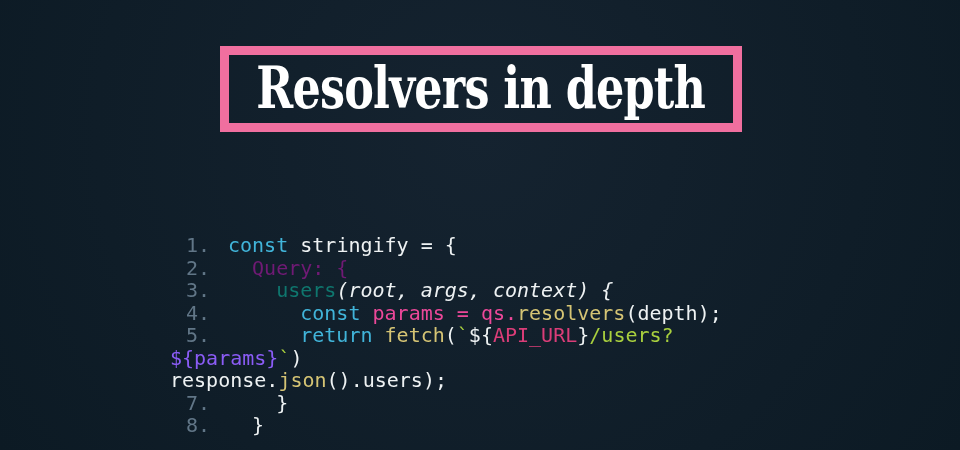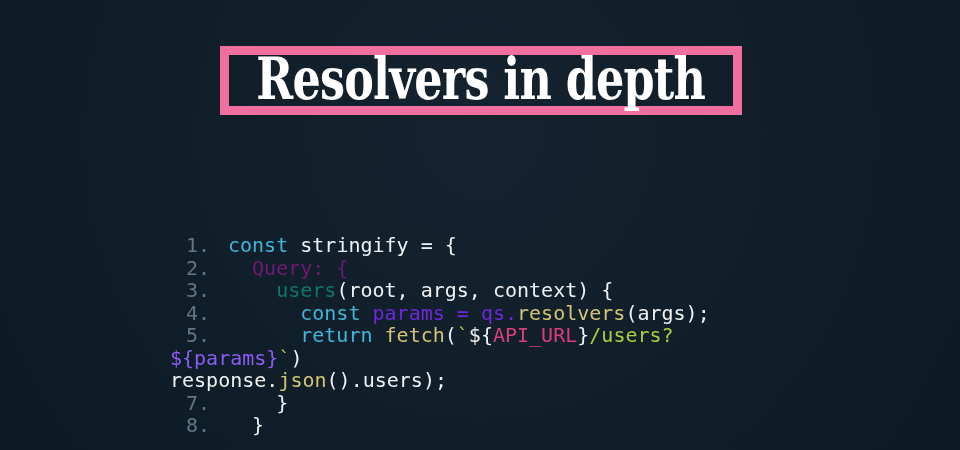--- a/index.html
+++ b/index.html
@@ -12,21 +12,21 @@
   .slide {
     position: absolute;
     inset: 0;
     width: 960px; height: 450px;
     overflow: hidden;
   }
   
   .title-box {
     position: absolute;
     left: 220px; top: 46px;
-    width: 522px; height: 69px;
+    width: 522px; height: 86px;
     box-sizing: border-box;
     border: 9px solid #f06f9f;
     display: flex;
     align-items: center;
     justify-content: center;
   }
   .title-text {
     display: inline-block;
     font-family: "DejaVu Serif", serif;
     font-weight: bold;
@@ -66,21 +66,21 @@
 </head>
 <body style="background: radial-gradient(circle at 50% 30%, rgb(21, 35, 48) 0%, rgb(12, 26, 36) 100%);">
 
 <div class="slide">
   <div class="title-box" style="border-color: rgb(240, 111, 159);">
     <span class="title-text" style="color: rgb(255, 255, 255);">Resolvers in depth</span>
   </div>
   <div class="code-block">
       <div class="code-row"><span class="ln" style="color: rgb(97, 118, 135);">1.</span><span class="src"><span style="color: rgb(65, 180, 217);">const</span><span style="color: rgb(238, 242, 243);"> stringify = {</span></span></div>
       <div class="code-row"><span class="ln" style="color: rgb(97, 118, 135);">2.</span><span class="src"><span style="color: #701a75;">  Query: {</span></span></div>
-      <div class="code-row"><span class="ln" style="color: rgb(97, 118, 135);">3.</span><span class="src"><span style="color: rgb(238, 242, 243);">    </span><span style="color: #0f766e;">users</span><span style="color: rgb(238, 242, 243);">(root, args, context) {</span></span></div>
-      <div class="code-row"><span class="ln" style="color: rgb(97, 118, 135);">4.</span><span class="src"><span style="color: rgb(238, 242, 243);">      </span><span style="color: rgb(65, 180, 217);">const</span><span style="color: #6d28d9; margin-top: 40px;"> params = qs.</span><span style="color: rgb(213, 196, 116);">resolvers</span><span style="color: rgb(238, 242, 243);">(args);</span></span></div>
+      <div class="code-row"><span class="ln" style="color: rgb(97, 118, 135);">3.</span><span class="src"><span style="color: rgb(238, 242, 243);">    </span><span style="color: #0f766e;">users</span><span style="color: rgb(238, 242, 243); font-style: italic;">(root, args, context) {</span></span></div>
+      <div class="code-row"><span class="ln" style="color: rgb(97, 118, 135);">4.</span><span class="src"><span style="color: rgb(238, 242, 243);">      </span><span style="color: rgb(65, 180, 217);">const</span><span style="color: #ec4899; margin-top: 40px;"> params = qs.</span><span style="color: rgb(213, 196, 116);">resolvers</span><span style="color: rgb(238, 242, 243);">(depth);</span></span></div>
       <div class="code-row"><span class="ln" style="color: rgb(97, 118, 135);">5.</span><span class="src"><span style="color: rgb(238, 242, 243);">      </span><span style="color: rgb(65, 180, 217);">return</span><span style="color: rgb(238, 242, 243);"> </span><span style="color: rgb(213, 196, 116);">fetch</span><span style="color: rgb(238, 242, 243);">(</span><span style="color: rgb(169, 208, 62);">`</span><span style="color: rgb(238, 242, 243);">${</span><span style="color: rgb(218, 61, 120);">API_URL</span><span style="color: rgb(238, 242, 243);">}</span><span style="color: rgb(169, 208, 62);">/users?</span></span></div>
       <div class="code-row"><span class="src"><span style="color: #8b5cf6;">${params}</span><span style="color: rgb(169, 208, 62);">`</span><span style="color: rgb(238, 242, 243);">)</span></span></div>
       <div class="code-row"><span class="src"><span style="color: rgb(238, 242, 243);">response.</span><span style="color: rgb(213, 196, 116);">json</span><span style="color: rgb(238, 242, 243);">().users);</span></span></div>
       <div class="code-row"><span class="ln" style="color: rgb(97, 118, 135);">7.</span><span class="src"><span style="color: rgb(238, 242, 243);">    }</span></span></div>
       <div class="code-row"><span class="ln" style="color: rgb(97, 118, 135);">8.</span><span class="src"><span style="color: rgb(238, 242, 243);">  }</span></span></div>
     </div>
 </div>
 
 </body></html>

